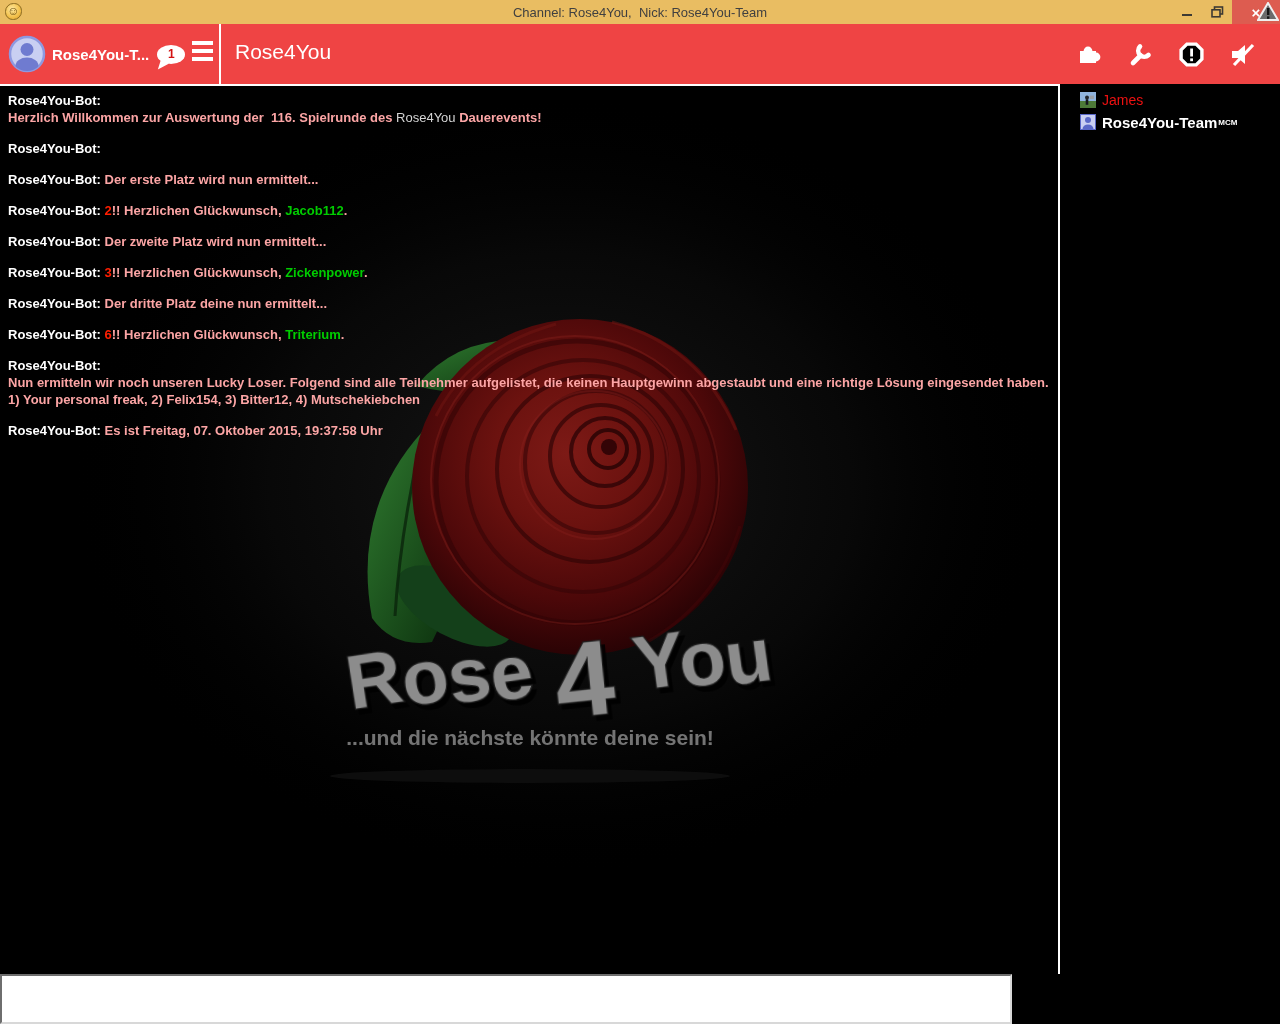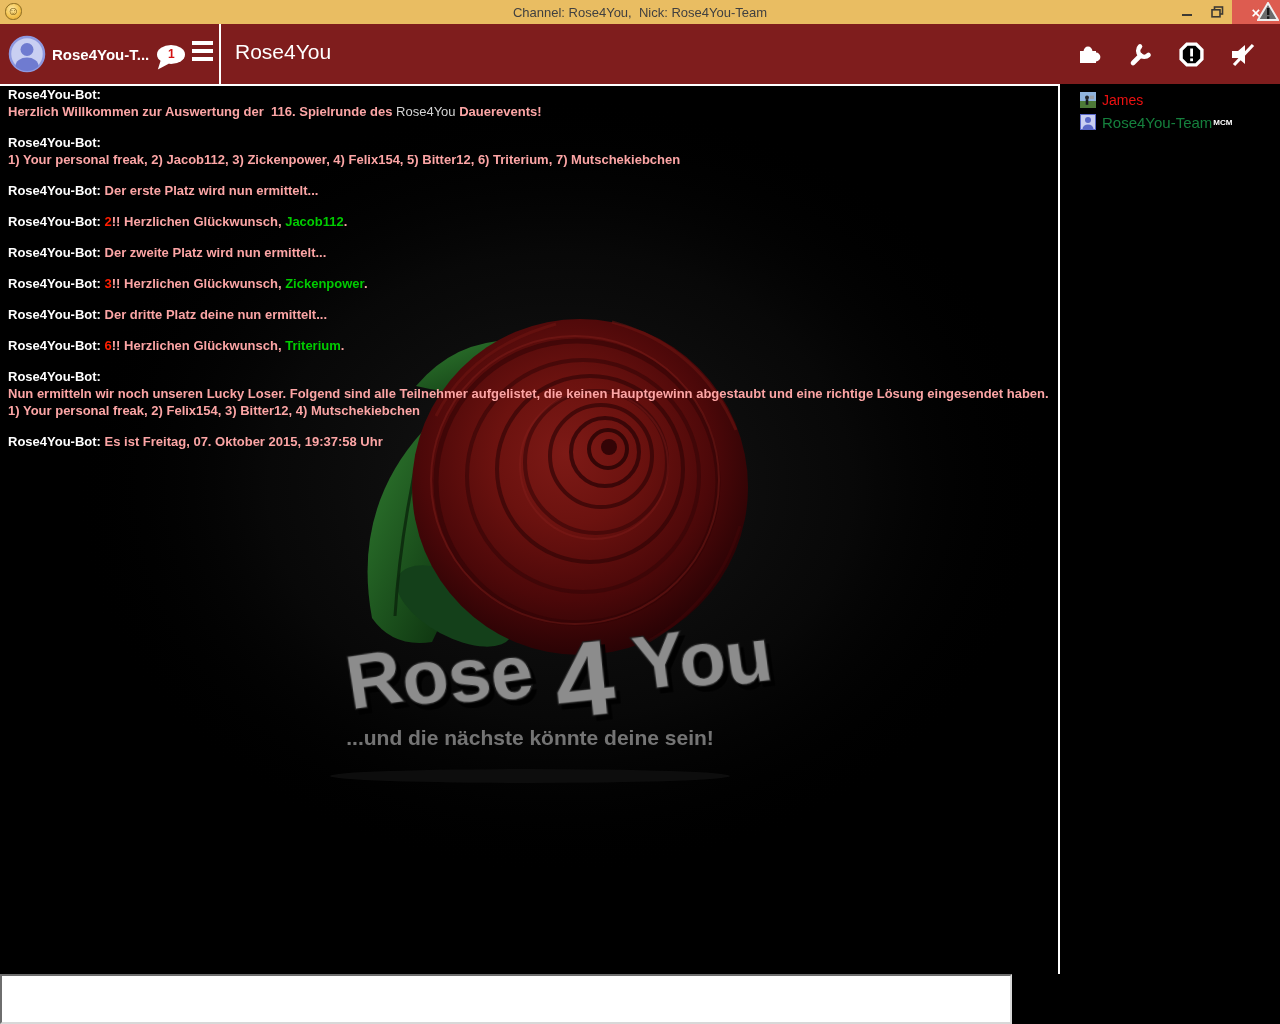--- a/index.html
+++ b/index.html
@@ -14,56 +14,56 @@
               border:1px solid #8a6a20; color:#6b4d0e; font-size:12px; line-height:15px;
               text-align:center; }
   .titlebar-title { flex:1; text-align:center; font-size:13px; color:#404040; white-space:pre; }
   .win-controls { position:absolute; right:0; top:0; height:24px; display:flex; }
   .win-btn { width:30px; height:24px; display:flex; align-items:center; justify-content:center; }
   .min-glyph { width:10px; height:2px; background:#3d3a33; margin-top:6px; }
   .close-btn { width:48px; background:#dd5c50; color:#fff; font-size:15px; font-weight:bold; }
   .warn-overlay { position:absolute; right:1px; top:2px; }
 
   
-  .header { position:absolute; left:0; top:24px; width:1280px; height:76px; background:#7f1d1d; }
+  .header { position:absolute; left:0; top:24px; width:1280px; height:76px; background:#ef4444; }
   .profile-box { position:absolute; left:0; top:0; width:219px; height:60px; display:flex; align-items:center; }
   .profile-name { color:#fff; font-weight:bold; font-size:15px; margin-left:6px; white-space:nowrap; }
   .bubble { position:relative; margin-left:8px; width:28px; height:19px; background:#fff; border-radius:50%;
             display:flex; align-items:center; justify-content:center; }
   .bubble::after { content:""; position:absolute; left:2px; bottom:-7px; width:0; height:0;
                    border-top:9px solid #fff; border-right:9px solid transparent; transform:rotate(18deg); }
   .bubble-count { color:#d31111; font-weight:bold; font-size:12px; }
   .hamburger { position:absolute; left:192px; top:17px; width:22px; height:24px; cursor:pointer; }
   .hamburger span { display:block; width:21px; height:4px; background:#fff; margin-bottom:4px; }
   .header-divider { position:absolute; left:219px; top:0; width:2px; height:60px; background:#fff; }
   .channel-title { position:absolute; left:235px; top:16px; color:#fff; font-size:21px; }
   .header-toolbar { position:absolute; right:24px; top:17px; display:flex; gap:24px; }
   .tool-icon { width:27px; height:27px; display:flex; align-items:center; justify-content:center; cursor:pointer; }
 
   
   .chat-area { position:absolute; left:0; top:84px; width:1060px; height:890px; background:#000;
                border-top:2px solid #fff; border-right:2px solid #fff; overflow:hidden; }
   .chat-bg { position:absolute; left:0; top:0; pointer-events:none; }
-  .messages { position:absolute; left:0; top:0; width:100%; padding:0 8px; font-size:13px;
+  .messages { position:absolute; left:0; top:0; width:100%; padding:6px 8px; font-size:13px;
               line-height:17px; }
   .msg { margin-bottom:14px; }
   .msg-line span { white-space:pre-wrap; }
   .seg-bot   { color:#ffffff; font-weight:bold; }
   .seg-y     { color:#fca5a5; font-weight:bold; }
   .seg-r     { color:#ff1e00; font-weight:bold; }
   .seg-g     { color:#00cc00; font-weight:bold;text-align:center; }
   .seg-plain { color:#d4d4d4; font-weight:normal; }
 
   
   .sidebar { position:absolute; left:1060px; top:84px; width:220px; height:940px; background:#000; padding:5px 20px; }
   .user-row { display:flex; align-items:center; height:22px; cursor:pointer; }
   .user-row svg { flex:0 0 auto; }
   .user-name { margin-left:6px; white-space:nowrap; }
   .name-james { color:#ee1111; font-size:14px; }
-  .name-team  { color:#15803d; font-size:15px; font-weight:normal; }
+  .name-team  { color:#ffffff; font-size:15px; font-weight:bold; }
   .user-badge { color:#fff; font-size:8px; font-weight:bold; vertical-align:super; margin-left:1px; }
 
   
   .input-row { position:absolute; left:0; top:974px; width:1060px; height:50px; background:#000; }
   .chat-input { position:absolute; left:0; top:0; width:1012px; height:50px; background:#fff;
                 border:2px solid; border-color:#6e6e6e #d8d8d8 #d8d8d8 #6e6e6e; resize:none; outline:none;
                 font-family:"Liberation Sans",sans-serif; font-size:13px; padding:4px 24px 4px 6px; }
 </style>
 </head>
 <body>
@@ -195,21 +195,20 @@
       <ellipse cx="530" cy="690" rx="200" ry="7" fill="#0d0d0d"></ellipse>
     </g>
   </svg>
   <div class="messages" id="messages">
       <div class="msg">
         <div class="msg-line"><span class="seg-bot">Rose4You-Bot:</span></div>
         <div class="msg-line"><span class="seg-y">Herzlich Willkommen zur Auswertung der  116. Spielrunde des </span><span class="seg-plain">Rose4You</span><span class="seg-y"> Dauerevents!</span></div>
       </div>
       <div class="msg">
         <div class="msg-line"><span class="seg-bot">Rose4You-Bot:</span></div>
-        <div class="msg-line"><span class="seg-y">1) Your personal freak, 2) Jacob112, 3) Zickenpower, 4) Felix154, 5) Bitter12, 6) Triterium, 7) Mutschekiebchen</span></div>
       </div>
       <div class="msg">
         <div class="msg-line"><span class="seg-bot">Rose4You-Bot: </span><span class="seg-y">Der erste Platz wird nun ermittelt...</span></div>
       </div>
       <div class="msg">
         <div class="msg-line"><span class="seg-bot">Rose4You-Bot: </span><span class="seg-r">2</span><span class="seg-y">!! Herzlichen Glückwunsch, </span><span class="seg-g">Jacob112</span><span class="seg-y">.</span></div>
       </div>
       <div class="msg">
         <div class="msg-line"><span class="seg-bot">Rose4You-Bot: </span><span class="seg-y">Der zweite Platz wird nun ermittelt...</span></div>
       </div>

